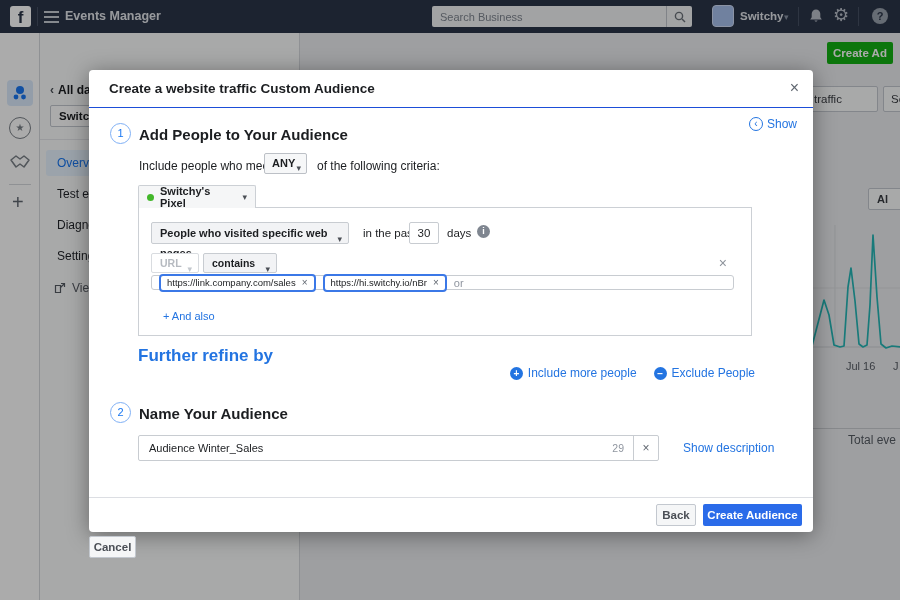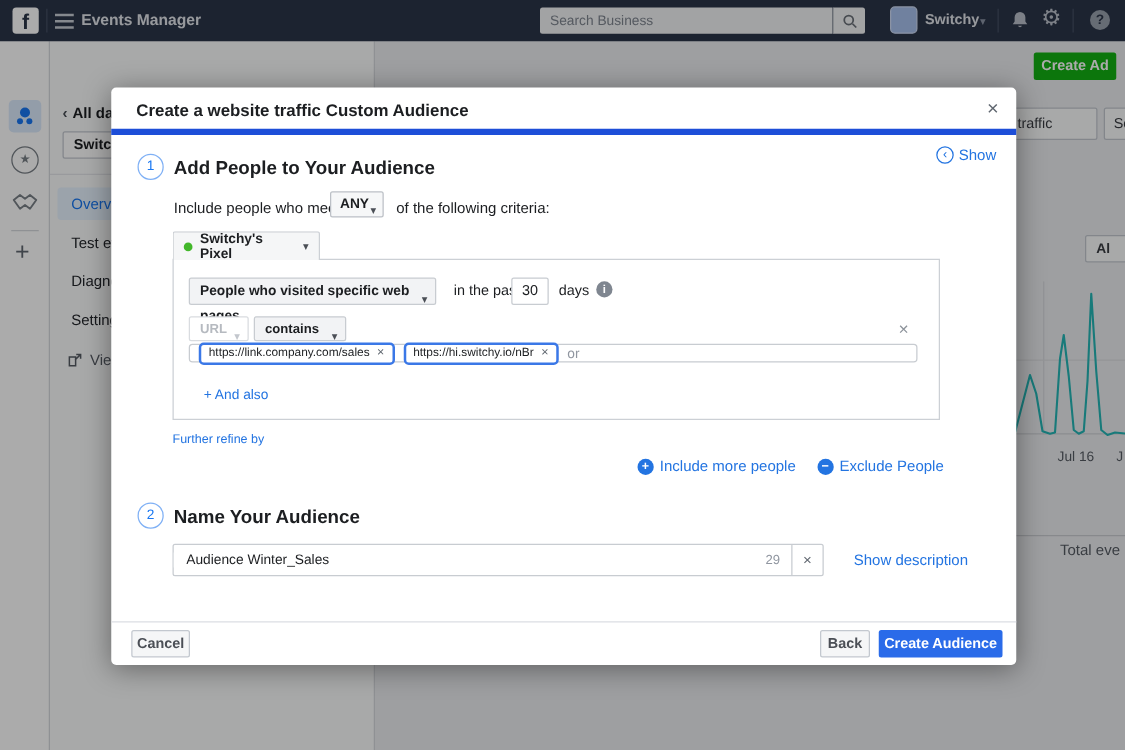--- a/index.html
+++ b/index.html
@@ -92,21 +92,21 @@
   .bg-hr { left:812px; top:428px; width:88px; height:1px; background:#c9ccd1; }
   .total-lbl { left:848px; top:433px; font-size:12px; color:#565b63; }
 
   
   .scrim { left:0; top:0; width:900px; height:600px; background:rgba(0,0,0,0.33); z-index:5; }
 
   
   .modal { left:89px; top:70px; width:724px; height:462px; background:#fff; border-radius:4px;
     box-shadow:0 3px 22px rgba(0,0,0,0.4); z-index:10; }
   .m-header { position:absolute; left:0; top:0; width:100%; height:38px;
-    border-bottom:5px solid #1d4ed8; }
+    border-bottom:1px solid #1d4ed8; }
   .m-title { position:absolute; left:20px; top:0; line-height:38px; font-size:13.5px;
     font-weight:bold; color:#1c1e21; }
   .m-close { position:absolute; right:14px; top:9px; font-size:16px; color:#606770; cursor:default; }
   .show-link { position:absolute; left:660px; top:47px; display:flex; align-items:center; gap:4px;
     color:#2374e1; font-size:12px; }
   .circ-chev { width:14px; height:14px; border-radius:50%; border:1px solid #2374e1;
     font-size:10px; line-height:12px; text-align:center; color:#2374e1; }
   .step-badge { position:absolute; width:21px; height:21px; border-radius:50%;
     border:1.5px solid #7fb0f5; color:#1877f2; font-size:11px; text-align:center; line-height:19px; }
   .b1 { left:21px; top:53px; } .b2 { left:21px; top:332px; }
@@ -144,40 +144,40 @@
   .cont-dd { left:64px; top:45px; width:74px; border:1px solid #c8ccd1; background:#f2f3f5; color:#1c1e21; }
   .row-x { position:absolute; right:24px; top:47px; font-size:14px; color:#8d939b; }
   .chips-field { position:absolute; left:12px; top:67px; width:583px; height:15px; background:#fff;
     border:1px solid #c8ccd1; border-radius:3px; display:flex; align-items:center; gap:7px;
     padding:0 7px; }
   .chip { height:18px; border:2px solid #3b78e7; border-radius:4px; display:flex;
     align-items:center; gap:6px; padding:0 6px; font-size:9.5px; color:#1c1e21; background:#fff; }
   .chip .x { font-size:10px; color:#606770; }
   .or-ph { font-size:11px; color:#9096a0; }
   .and-also { position:absolute; left:24px; top:102px; font-size:11px; color:#2374e1; }
-  .refine { position:absolute; left:49px; top:276px; font-size:10px; color:#2374e1; }
+  .refine { position:absolute; left:49px; top:276px; font-size:17px; color:#2374e1;font-weight:bold; }
   .inc-exc { position:absolute; left:300px; top:296px; width:366px; display:flex;
     justify-content:flex-end; gap:17px; }
   .blue-act { display:flex; align-items:center; gap:5px; color:#2374e1; font-size:12px; }
   .pm { width:13px; height:13px; border-radius:50%; background:#2374e1; color:#fff;
     font-size:10px; font-weight:bold; text-align:center; line-height:13px; }
   .name-field { position:absolute; left:49px; top:365px; width:521px; height:26px;
     border:1px solid #c8ccd1; border-radius:2px; display:flex; align-items:center; }
   .name-field input { flex:1; border:0; outline:none; font-size:11px; color:#1c1e21;
     padding:0 10px; font-family:"Liberation Sans","DejaVu Sans",sans-serif; }
   .char-ct { font-size:10.5px; color:#9096a0; margin-right:9px; }
   .clear-btn { width:25px; height:100%; border-left:1px solid #c8ccd1; text-align:center;
     line-height:24px; font-size:12px; color:#606770; }
   .show-desc { position:absolute; left:594px; top:371px; font-size:12px; color:#2374e1; }
   .m-footer { position:absolute; left:0; top:427px; width:100%; height:35px;
     border-top:1px solid #dcdee3; }
   .btn { position:absolute; top:6px; height:22px; border-radius:2px; font-size:11.5px;
     font-weight:bold; text-align:center; line-height:22px; }
   .btn-gray { background:#f5f6f7; border:1px solid #c3c8cf; color:#4b4f56; line-height:20px; }
-  .cancel { left:16px; width:47px; }
+  .cancel { left:0; width:47px;margin-top:32px; }
   .back { left:567px; width:40px; }
   .create { left:614px; width:99px; background:#2a6be9; color:#fff; }
 </style>
 </head>
 <body>
 
 <div class="stage">
 
   <div class="abs topnav">
     <div class="fb-logo">f</div>

